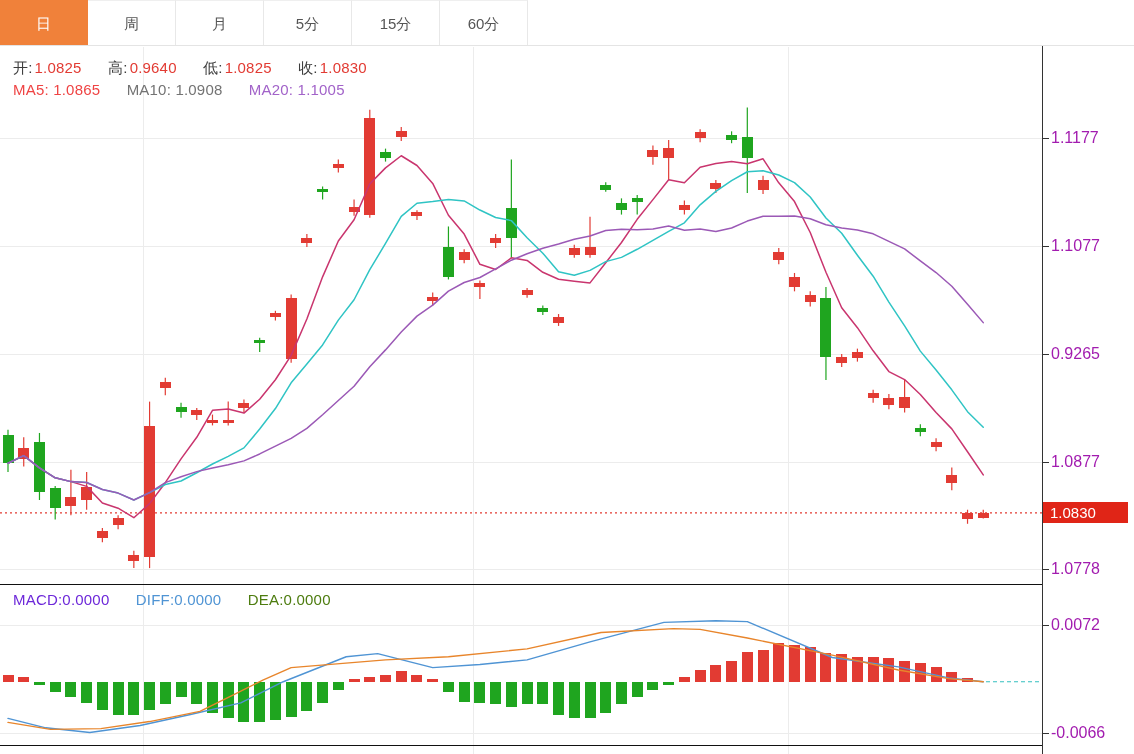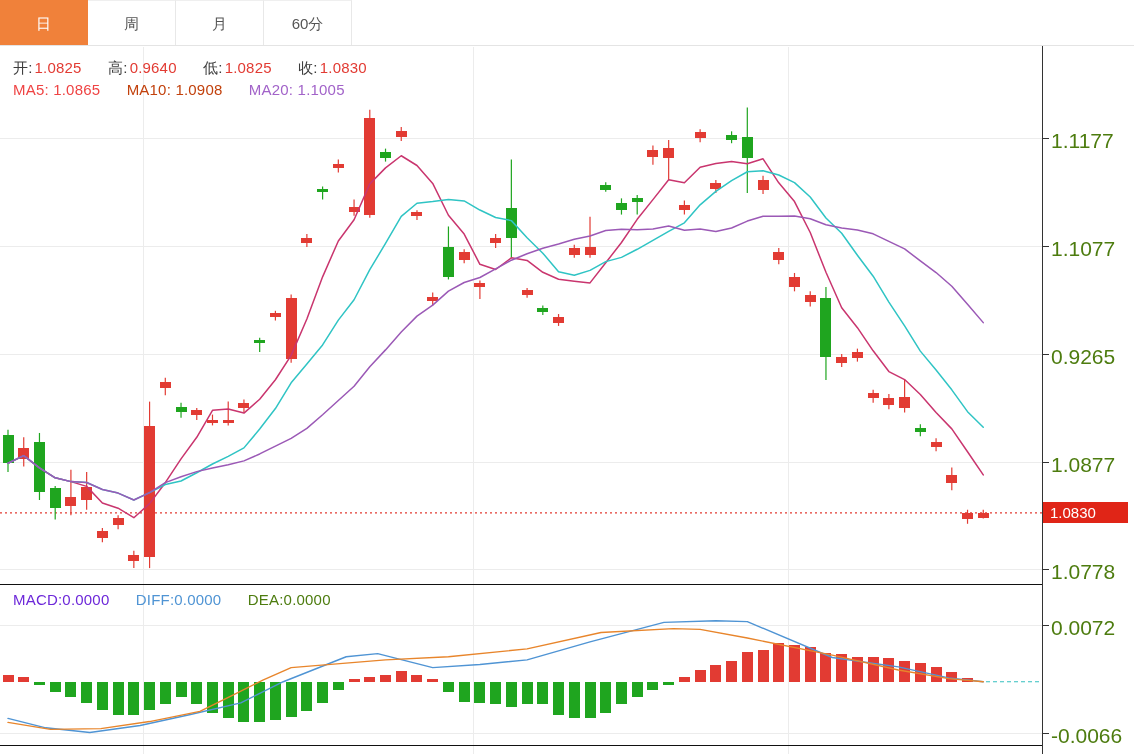--- a/index.html
+++ b/index.html
@@ -20,39 +20,41 @@
   }
   .tab.active{background:#f0813a;color:#fff;border-top-color:#f0813a;border-right-color:#f0813a;}
   
   .hdr{position:absolute;left:13px;font-size:15px;z-index:4;white-space:nowrap;letter-spacing:.2px;}
   .hdr-ohlc{top:59px;}
   .hdr-ma{top:81px;}
   .hdr-macd{top:591px;}
   .lbl-dark{color:#3d3d3d;margin-right:2px;}
   .val-red{color:#e23b33;}
   .sp{margin-right:22px;}
-  .ma5{color:#ef4444;} .ma10{color:#c2410c;} .ma20{color:#a263c9;}
+  .ma5{color:#ef4444;} .ma10{color:#737373;} .ma20{color:#a263c9;}
   .macd-l{color:#6d28d9;} .diff-l{color:#4f94d4;text-align:center;} .dea-l{color:#4d7c0f;text-align:center;}
   
   .axis-label{
-    position:absolute;left:1051px;font-size:21px;color:#4d7c0f;z-index:4;white-space:nowrap;
+    position:absolute;left:1051px;font-size:16px;color:#a21caf;z-index:4;white-space:nowrap;
   }
   .badge{
     position:absolute;left:1043px;width:85px;height:21px;background:#e02517;color:#fff;
     font-size:15px;line-height:21px;padding-left:7px;box-sizing:border-box;z-index:4;
   }
   svg{position:absolute;top:0;left:0;z-index:1;}
 </style>
 </head>
 <body>
 
 <div class="tabbar">
   <div class="tab active">日</div>
   <div class="tab">周</div>
   <div class="tab">月</div>
+  <div class="tab">5分</div>
+  <div class="tab">15分</div>
   <div class="tab">60分</div>
 </div>
 
 <svg id="chart" width="1134" height="754" shape-rendering="crispEdges">
     <line x1="143.5" y1="47" x2="143.5" y2="754" stroke="#ececec" stroke-width="1"></line>
     <line x1="473.5" y1="47" x2="473.5" y2="754" stroke="#ececec" stroke-width="1"></line>
     <line x1="788.5" y1="47" x2="788.5" y2="754" stroke="#ececec" stroke-width="1"></line>
     <line x1="0" y1="138.5" x2="1042" y2="138.5" stroke="#ececec" stroke-width="1"></line>
     <line x1="0" y1="246.5" x2="1042" y2="246.5" stroke="#ececec" stroke-width="1"></line>
     <line x1="0" y1="354.5" x2="1042" y2="354.5" stroke="#ececec" stroke-width="1"></line>

